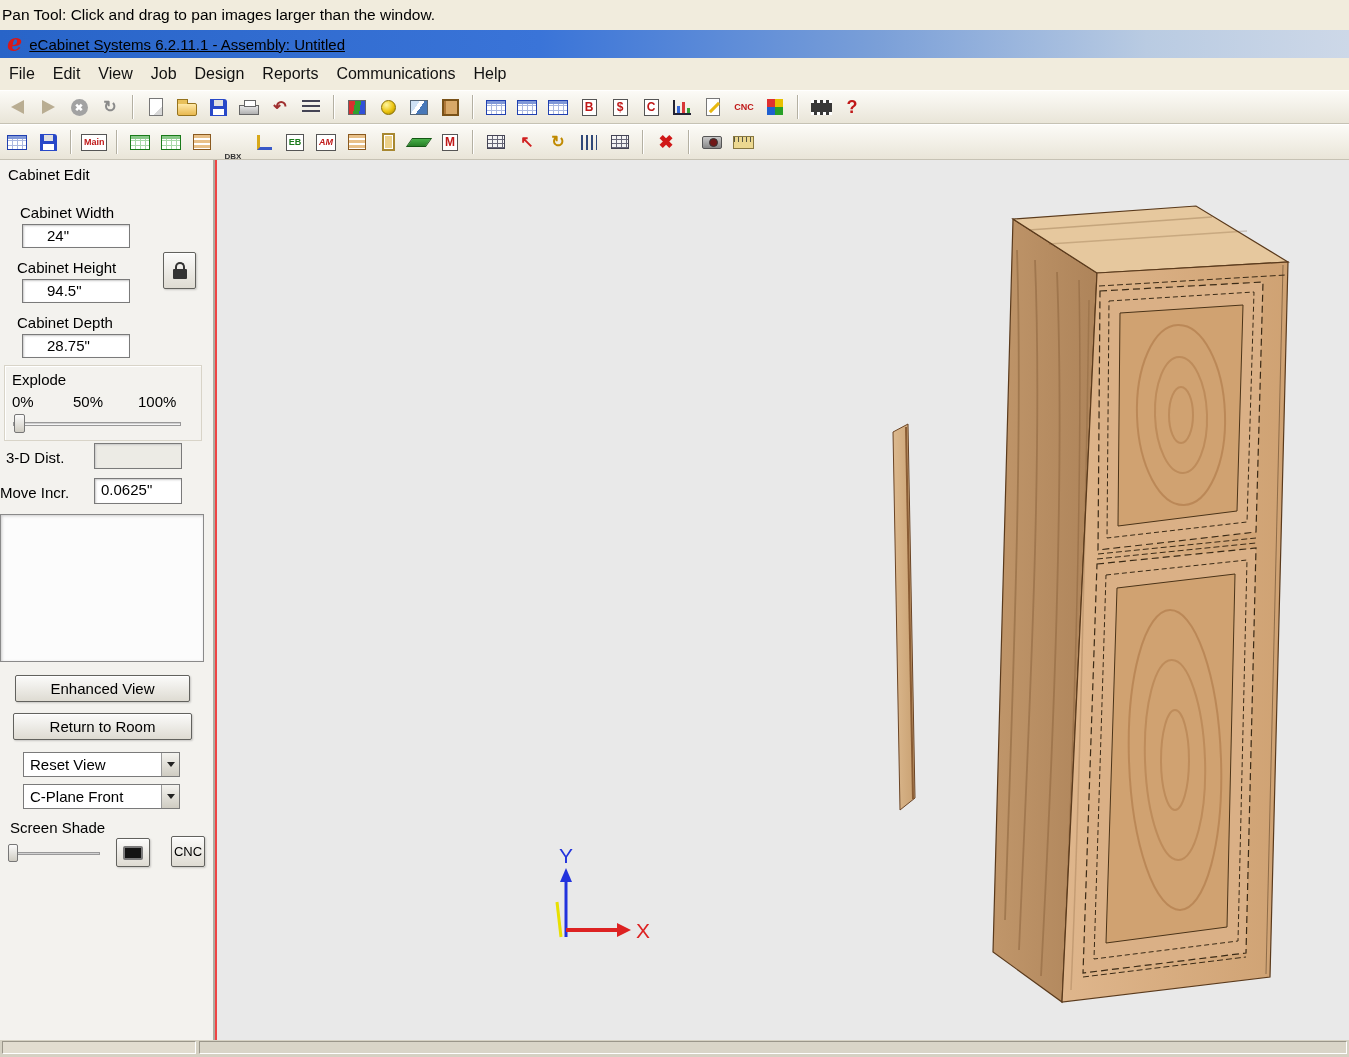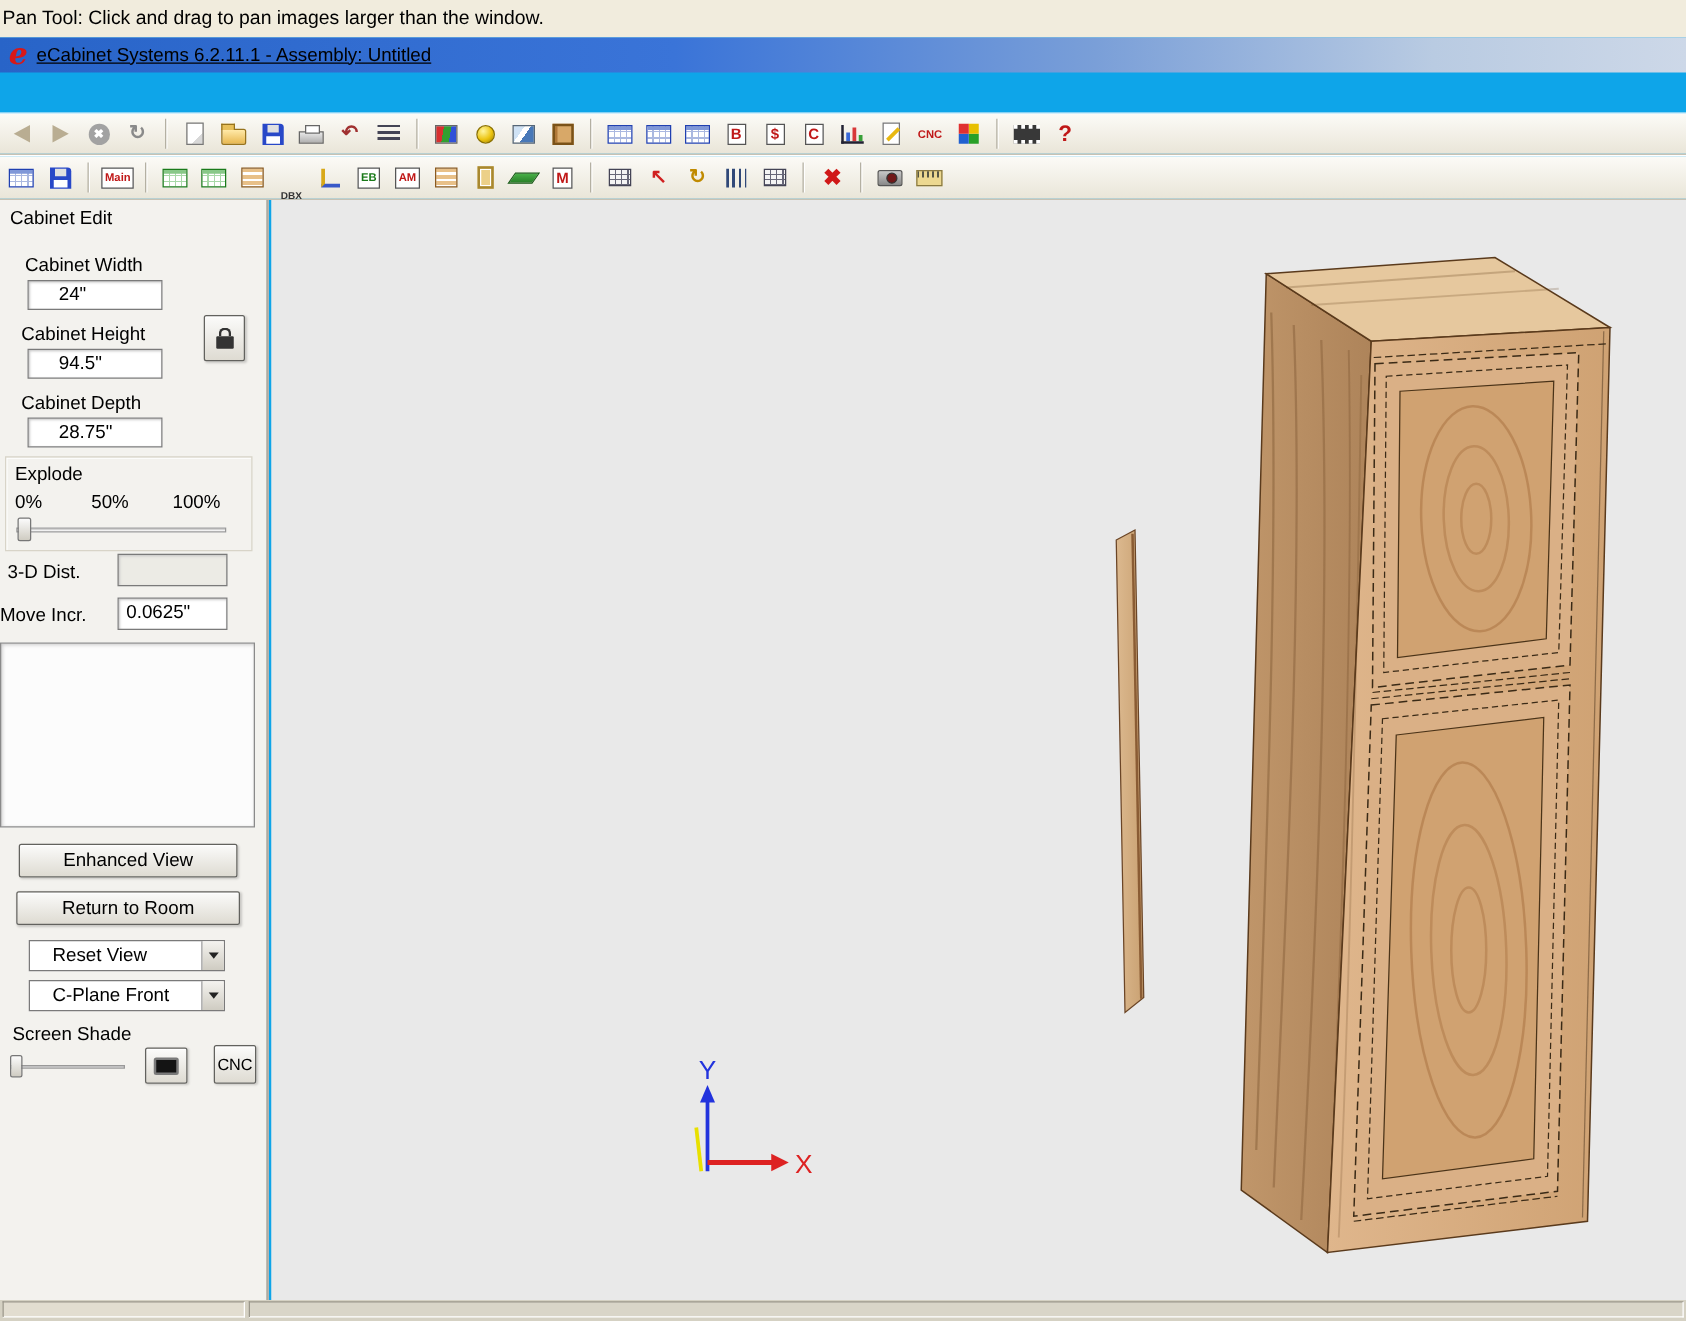--- a/index.html
+++ b/index.html
@@ -1,18 +1,18 @@
 <!DOCTYPE html>
 <html><head>
 <meta charset="utf-8">
 <style>
   * { margin:0; padding:0; box-sizing:border-box; }
   html,body { width:1349px; height:1057px; overflow:hidden; }
   body { font-family:"Liberation Sans", sans-serif; }
-  .app { position:relative; width:1349px; height:1057px; background:#0ea5e9; overflow:hidden; }
+  .app { position:relative; width:1349px; height:1057px; background:#ef4444; overflow:hidden; }
 
   
   .top-status { position:absolute; left:0; top:0; width:100%; height:30px; background:#f1ecdd;
     font-size:15.5px; color:#000; line-height:30px; padding-left:2px; }
 
   
   .titlebar { position:absolute; left:0; top:30px; width:100%; height:28px;
     background:linear-gradient(to right,#2864c8 0%,#3a74d8 40%,#7a9fd8 65%,#b9cbe2 85%,#cdd8e8 100%);
     display:flex; align-items:center; }
   .logo { font-family:"DejaVu Serif", serif; font-style:italic; font-weight:bold; color:#d81818;
@@ -95,21 +95,21 @@
   .lock-body { width:14px; height:10px; background:#333; border-radius:1px; display:block; }
   .groupbox { left:4px; top:205px; width:198px; height:76px; border:1px solid #d8d4c8; box-shadow:inset 1px 1px 0 #fff; }
   .slider-track { height:4px; border:1px solid #999; background:#fafafa; box-shadow:inset 1px 1px 1px #ccc; }
   .slider-thumb { width:11px; background:linear-gradient(#fbfbfb,#cfccc2); border:1px solid #777; border-radius:2px; }
   .listbox { left:0; top:354px; width:204px; height:148px; background:#fcfcfc; border:1px solid #8a8a8a;
     box-shadow:inset 1px 1px 3px #ccc; }
   .pbtn { background:linear-gradient(#fbfbfa,#dedbd2); border:1px solid #62625e; border-radius:2px;
     box-shadow:inset 0 1px 0 #fff,1px 1px 2px rgba(0,0,0,.18); text-align:center; font-size:15px;
     display:flex; align-items:center; justify-content:center; }
   .pdrop { width:157px; height:25px; background:#fff; border:1px solid #7a7a7a; display:flex; align-items:center; }
-  .pdrop-label { flex:1; padding-left:18px; font-size:15px; line-height:23px; }
+  .pdrop-label { flex:1; padding-left:6px; font-size:15px; line-height:23px; }
   .pdrop-btn { width:18px; height:100%; background:linear-gradient(#f4f3ef,#cfccc2); border-left:1px solid #9a9a9a;
     display:flex; align-items:center; justify-content:center; }
   .pdrop-btn::after { content:""; width:0; height:0; border-left:4px solid transparent; border-right:4px solid transparent; border-top:5px solid #222; }
   .screen-icon { width:20px; height:14px; background:#141414; border:2px solid #7a7a7a; border-radius:2px; display:block; }
 
   
   .canvas { position:absolute; left:217px; top:160px; width:1132px; height:880px; background:#e9e9e9; }
 
   
   .bottombar { position:absolute; left:0; top:1040px; width:100%; height:17px; background:#d5d1c3; display:flex; gap:3px; padding:1px 2px; }
@@ -124,20 +124,30 @@
 
   <div class="top-status">
     <span>Pan Tool: Click and drag to pan images larger than the window.</span>
   </div>
 
   <div class="titlebar">
     <span class="logo">e</span>
     <span class="wtitle">eCabinet Systems 6.2.11.1 - Assembly: Untitled</span>
   </div>
 
+  <div class="menubar">
+      <span class="menu-item">File</span>
+      <span class="menu-item">Edit</span>
+      <span class="menu-item">View</span>
+      <span class="menu-item">Job</span>
+      <span class="menu-item">Design</span>
+      <span class="menu-item">Reports</span>
+      <span class="menu-item">Communications</span>
+      <span class="menu-item">Help</span>
+    </div>
 
   <div class="toolbar tb1">
       <span class="tbi">
         <span class="g k-arrowl"></span>
       </span>
       <span class="tbi">
         <span class="g k-arrowr"></span>
       </span>
       <span class="tbi">
         <span class="g k-stop">✖</span>
@@ -240,21 +250,21 @@
       <span class="tbi">
         <span class="g k-glyph txt-xs" style="color: rgb(51, 51, 51);">DBX</span>
       </span>
       <span class="tbi">
         <span class="g k-fitting"></span>
       </span>
       <span class="tbi">
         <span class="g k-boxtext txt-sm" style="color: rgb(26, 122, 26);">EB</span>
       </span>
       <span class="tbi">
-        <span class="g k-boxtext txt-sm" style="color: rgb(192, 24, 24);">AM</span>
+        <span class="g k-boxtext txt-sm" style="color: rgb(192, 24, 24); font-style: italic;">AM</span>
       </span>
       <span class="tbi">
         <span class="g k-shelf"></span>
       </span>
       <span class="tbi">
         <span class="g k-door"></span>
       </span>
       <span class="tbi">
         <span class="g k-slab"></span>
       </span>

